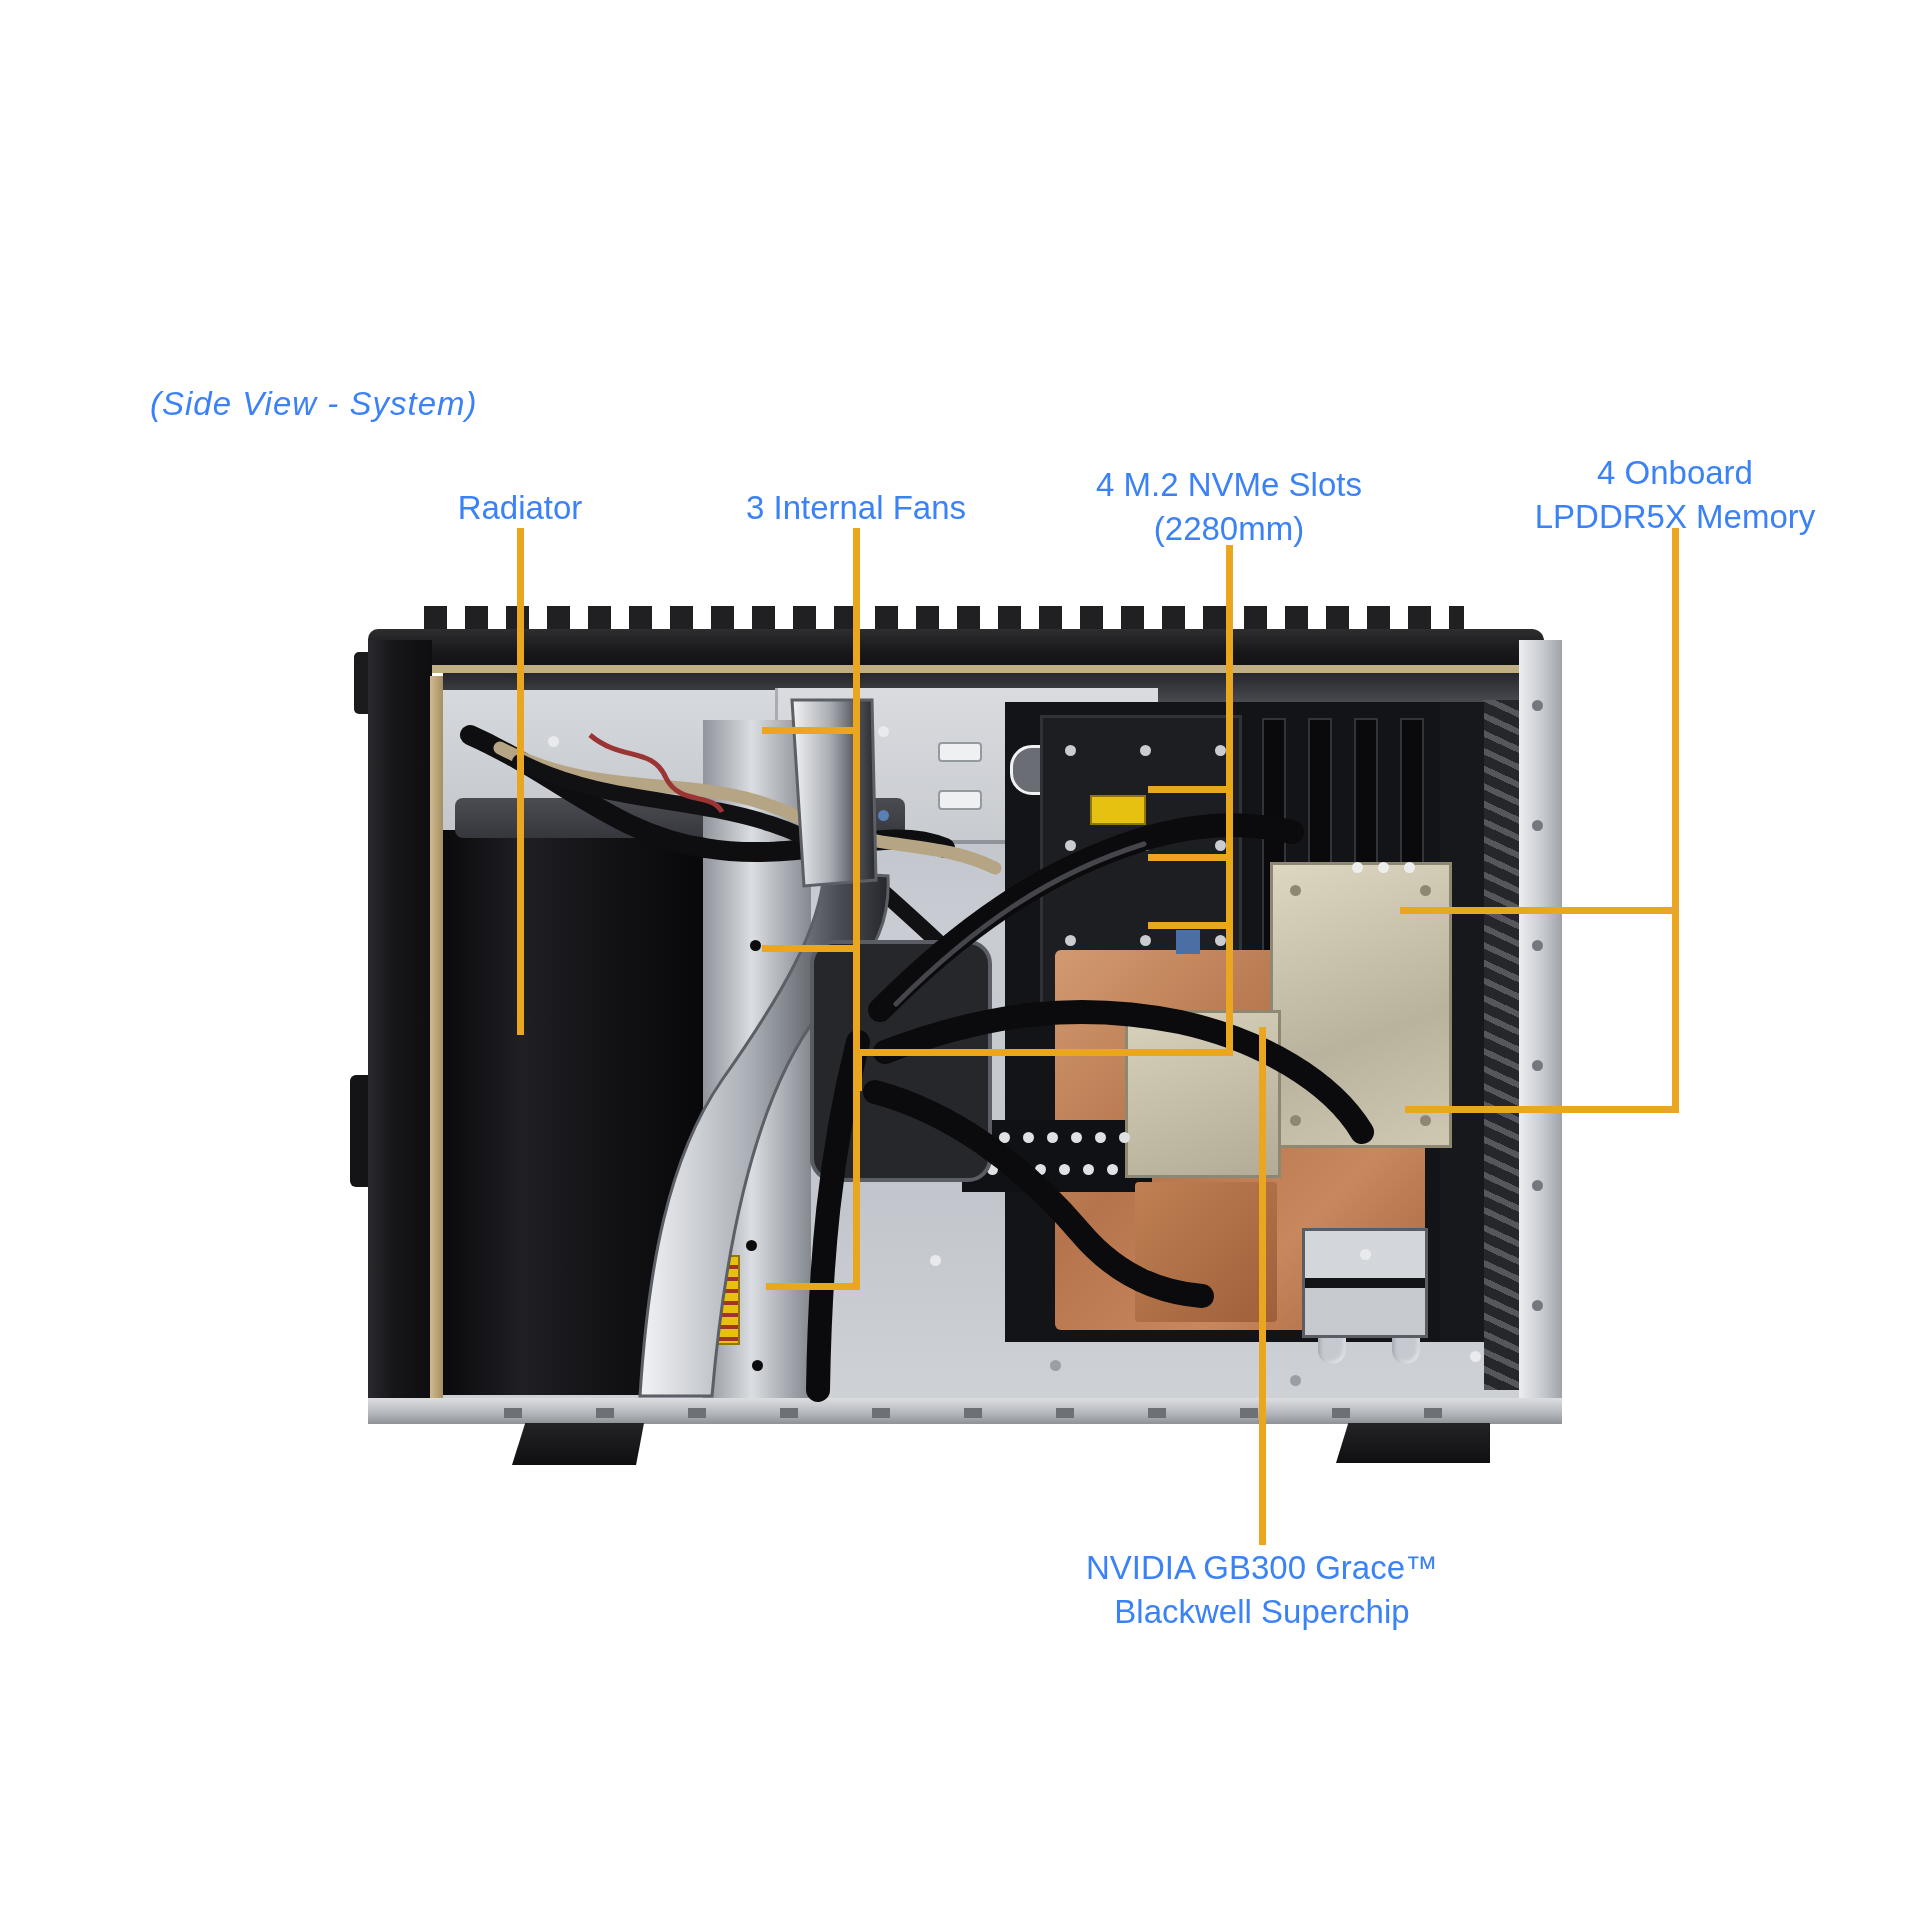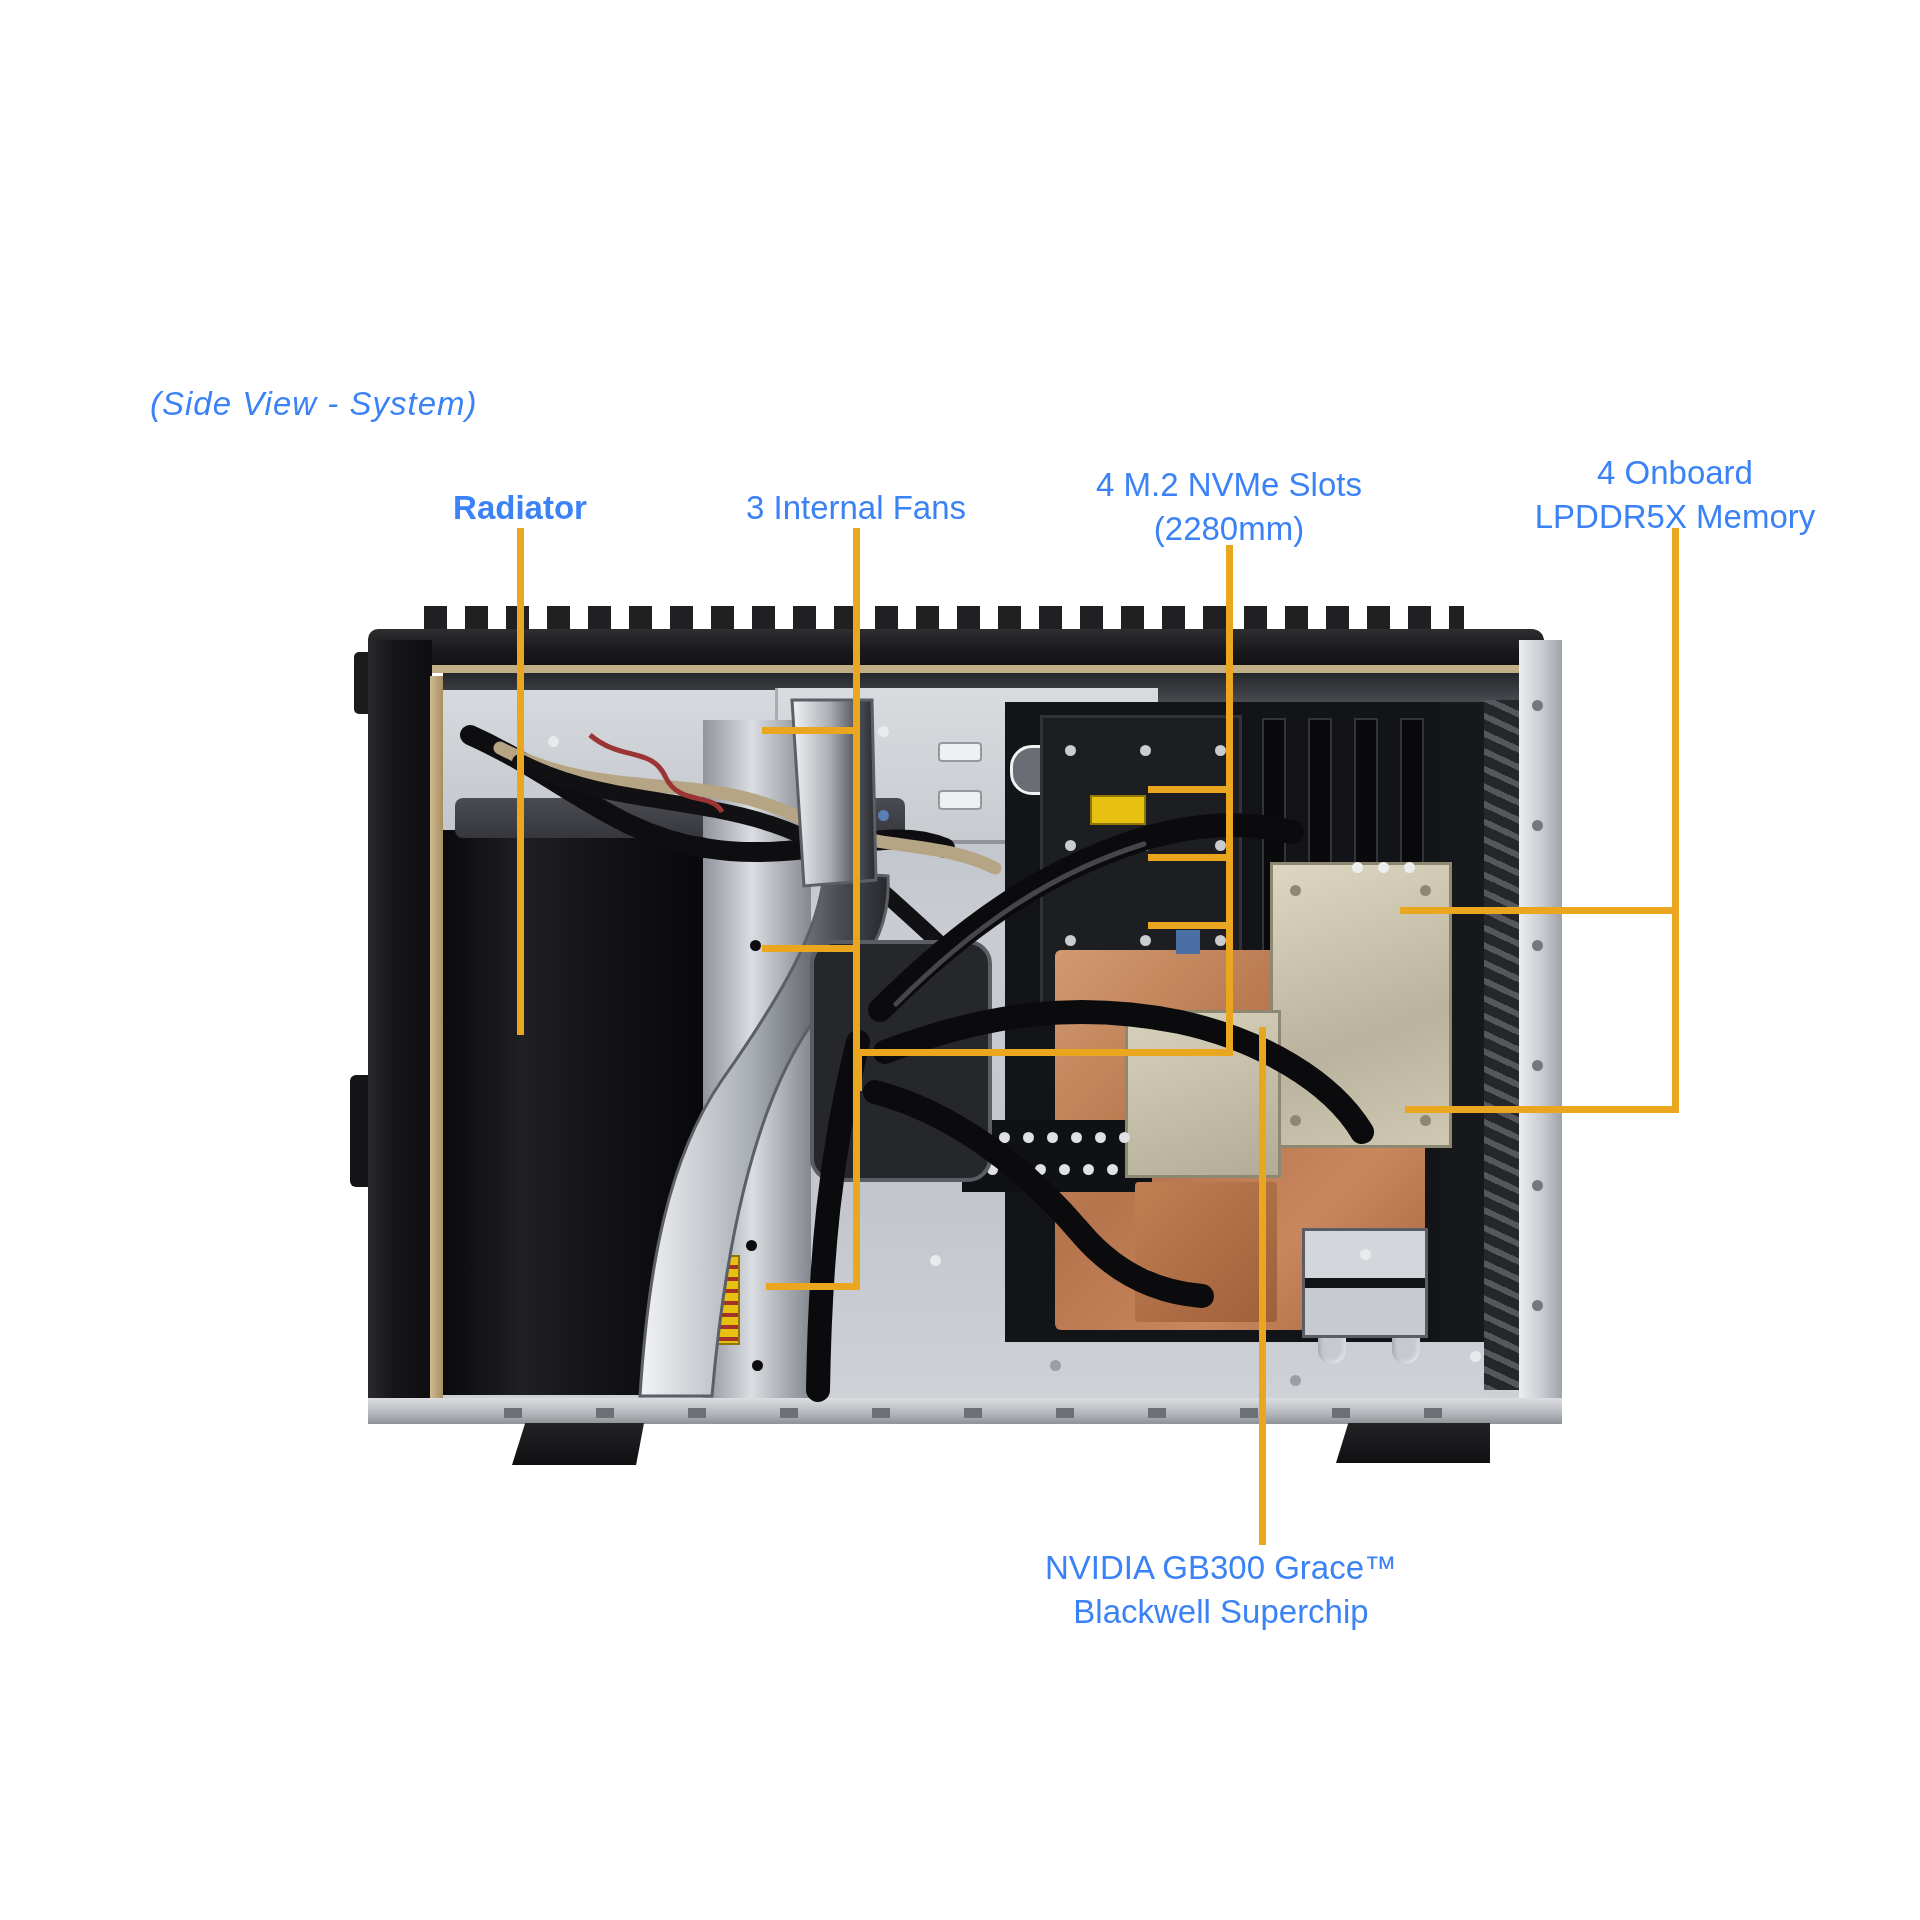--- a/index.html
+++ b/index.html
@@ -3,25 +3,25 @@
 <meta charset="utf-8">
 <style>
   html,body{margin:0;padding:0;background:#fff;}
   .canvas{position:relative;width:1920px;height:1920px;background:#ffffff;overflow:hidden;
           font-family:"Liberation Sans",sans-serif;color:#3b82f6;}
   .abs{position:absolute;}
 
   
   .title{left:150px;top:385px;font-size:33px;font-style:italic;letter-spacing:1px;z-index:60;}
   .callout-label{font-size:33px;line-height:44px;text-align:center;width:440px;z-index:60;}
-  .lbl-radiator{left:300px;top:486px;font-weight:bold;}
+  .lbl-radiator{left:300px;top:486px;}
   .lbl-fans{left:636px;top:486px;}
   .lbl-m2{left:1009px;top:463px;}
   .lbl-mem{left:1455px;top:451px;}
-  .lbl-chip{left:1001px;top:1546px;}
+  .lbl-chip{left:1042px;top:1546px;}
 
   
   .lead{background:#E9A61E;z-index:50;}
 
   
   .fins{left:424px;top:606px;width:1040px;height:27px;z-index:10;
         background:repeating-linear-gradient(90deg,#202022 0 23px,transparent 23px 41px);}
   .topcap{left:368px;top:629px;width:1176px;height:38px;z-index:10;border-radius:10px 12px 2px 2px;
         background:linear-gradient(180deg,#2e2e31 0%,#1a1a1c 55%,#121214 100%);}
   .goldtop{left:376px;top:665px;width:1164px;height:8px;background:#c2ae85;z-index:10;}

